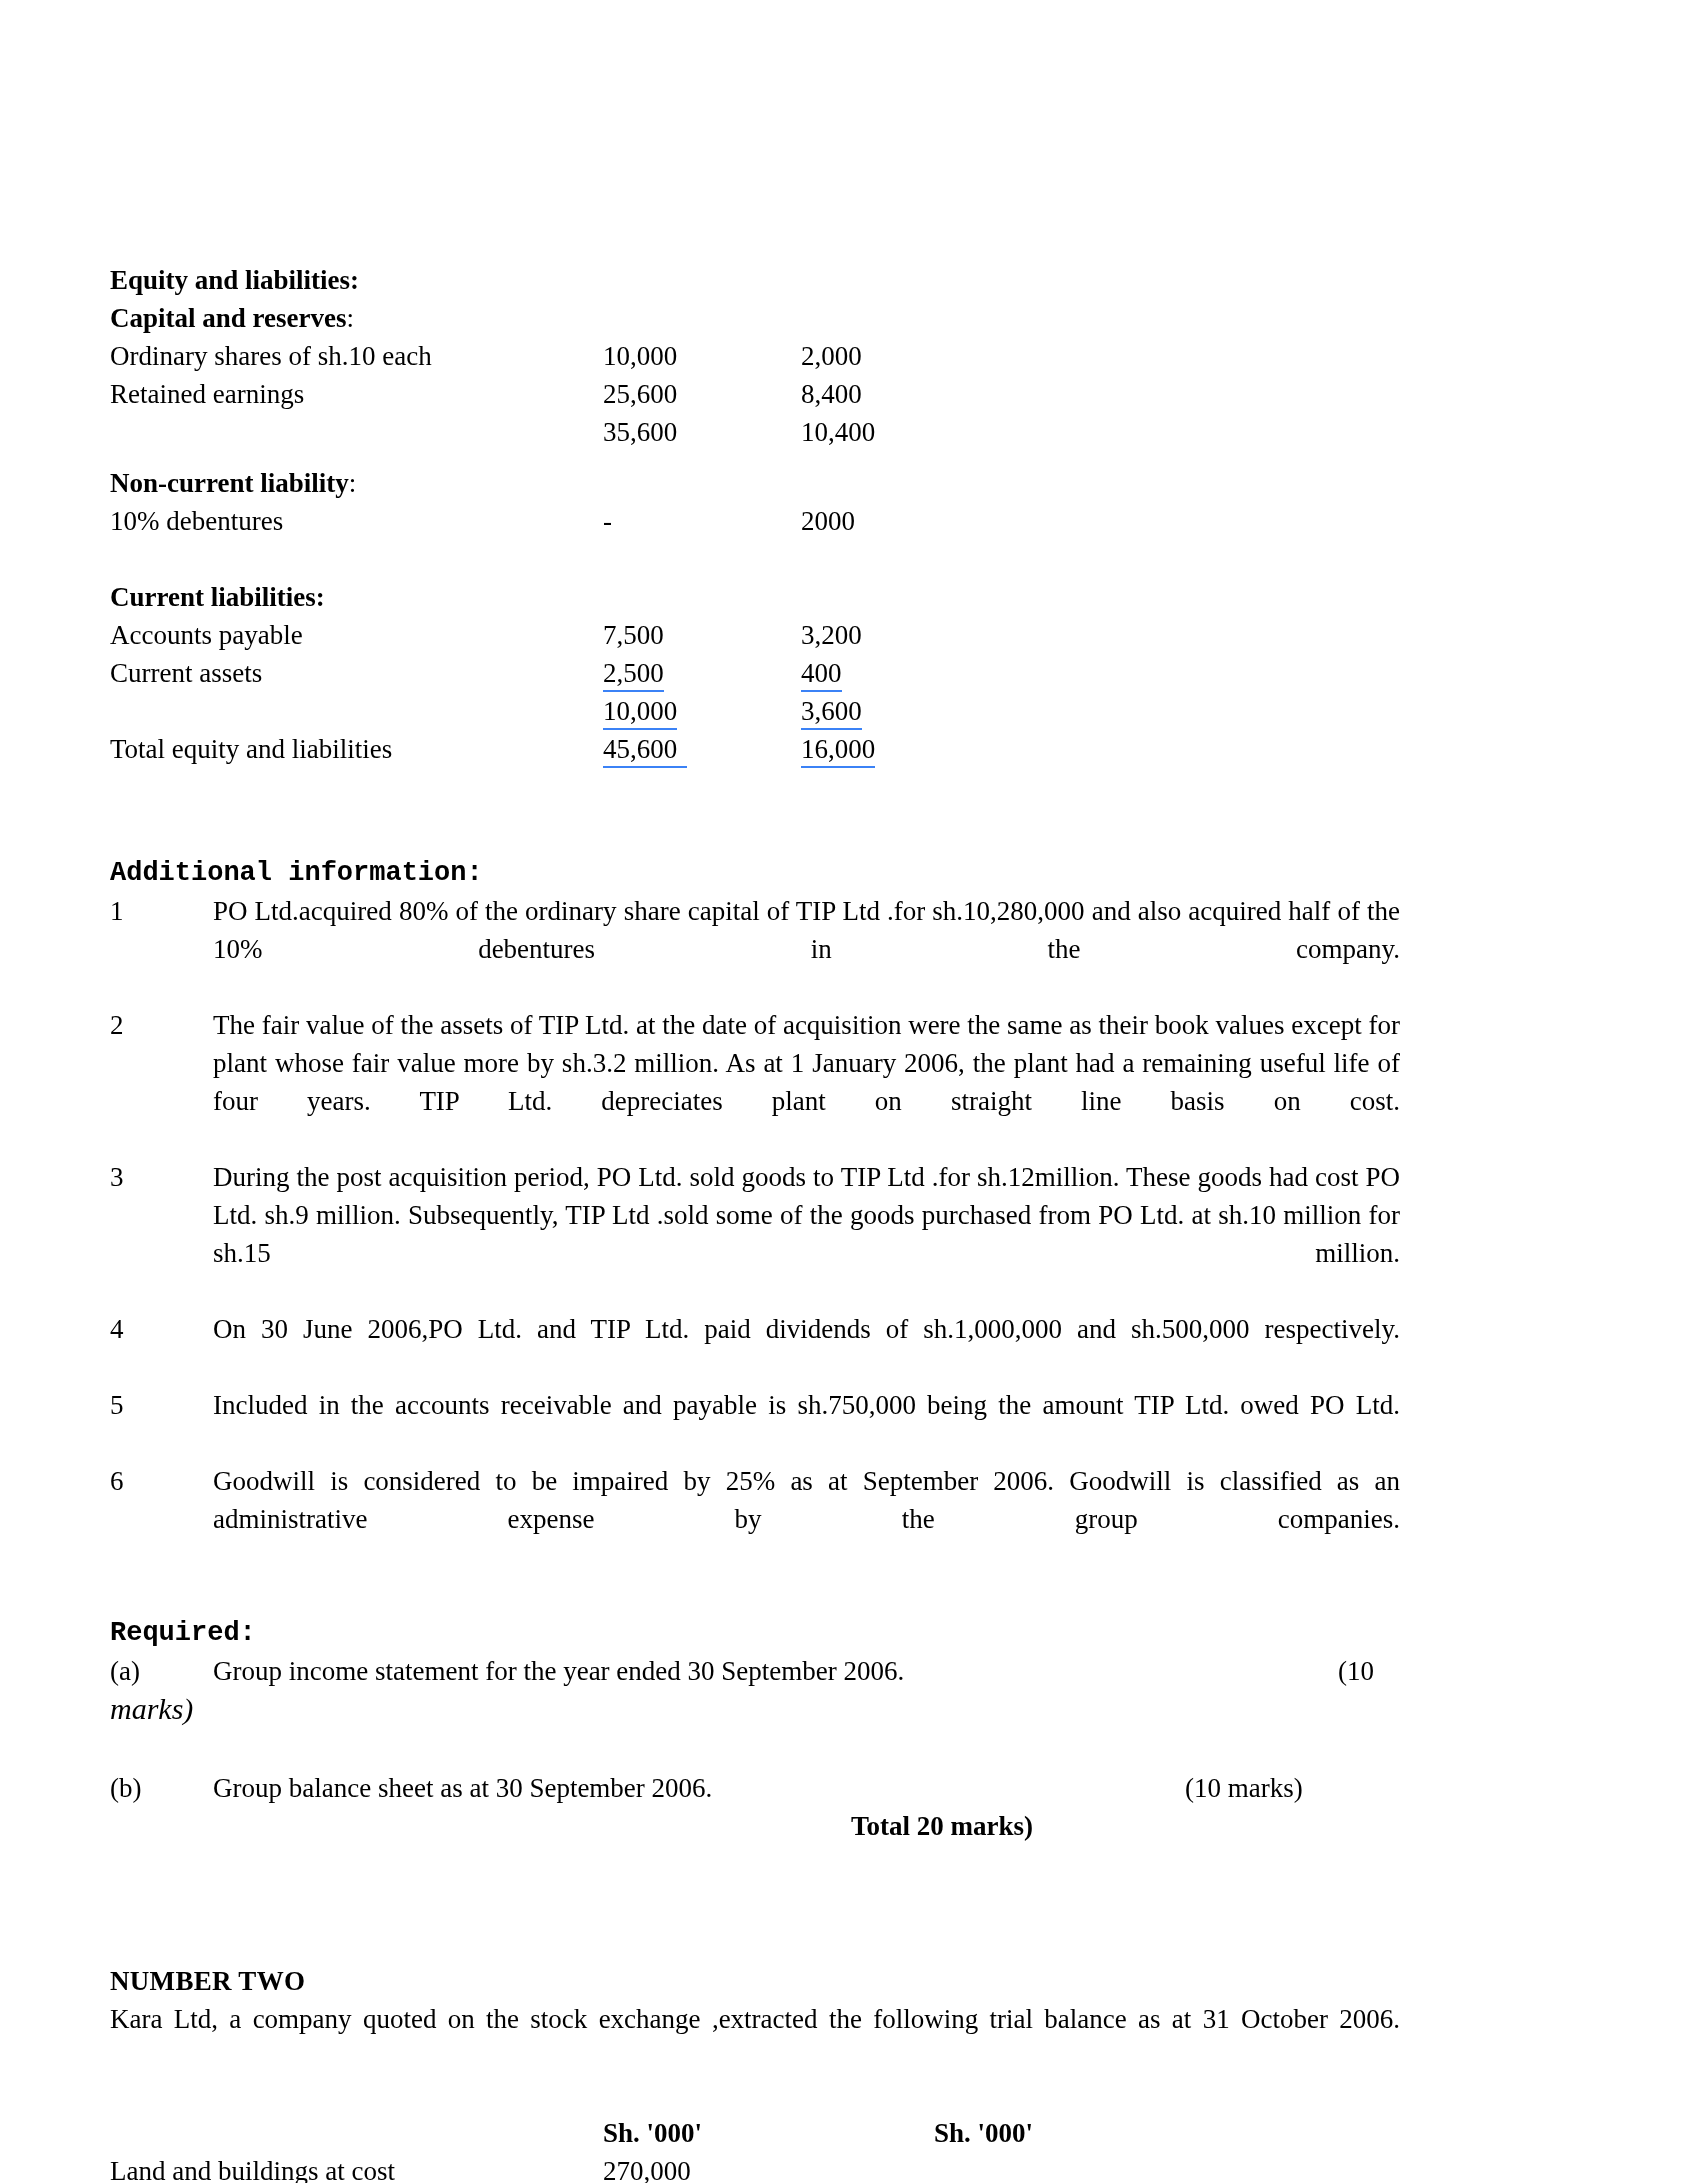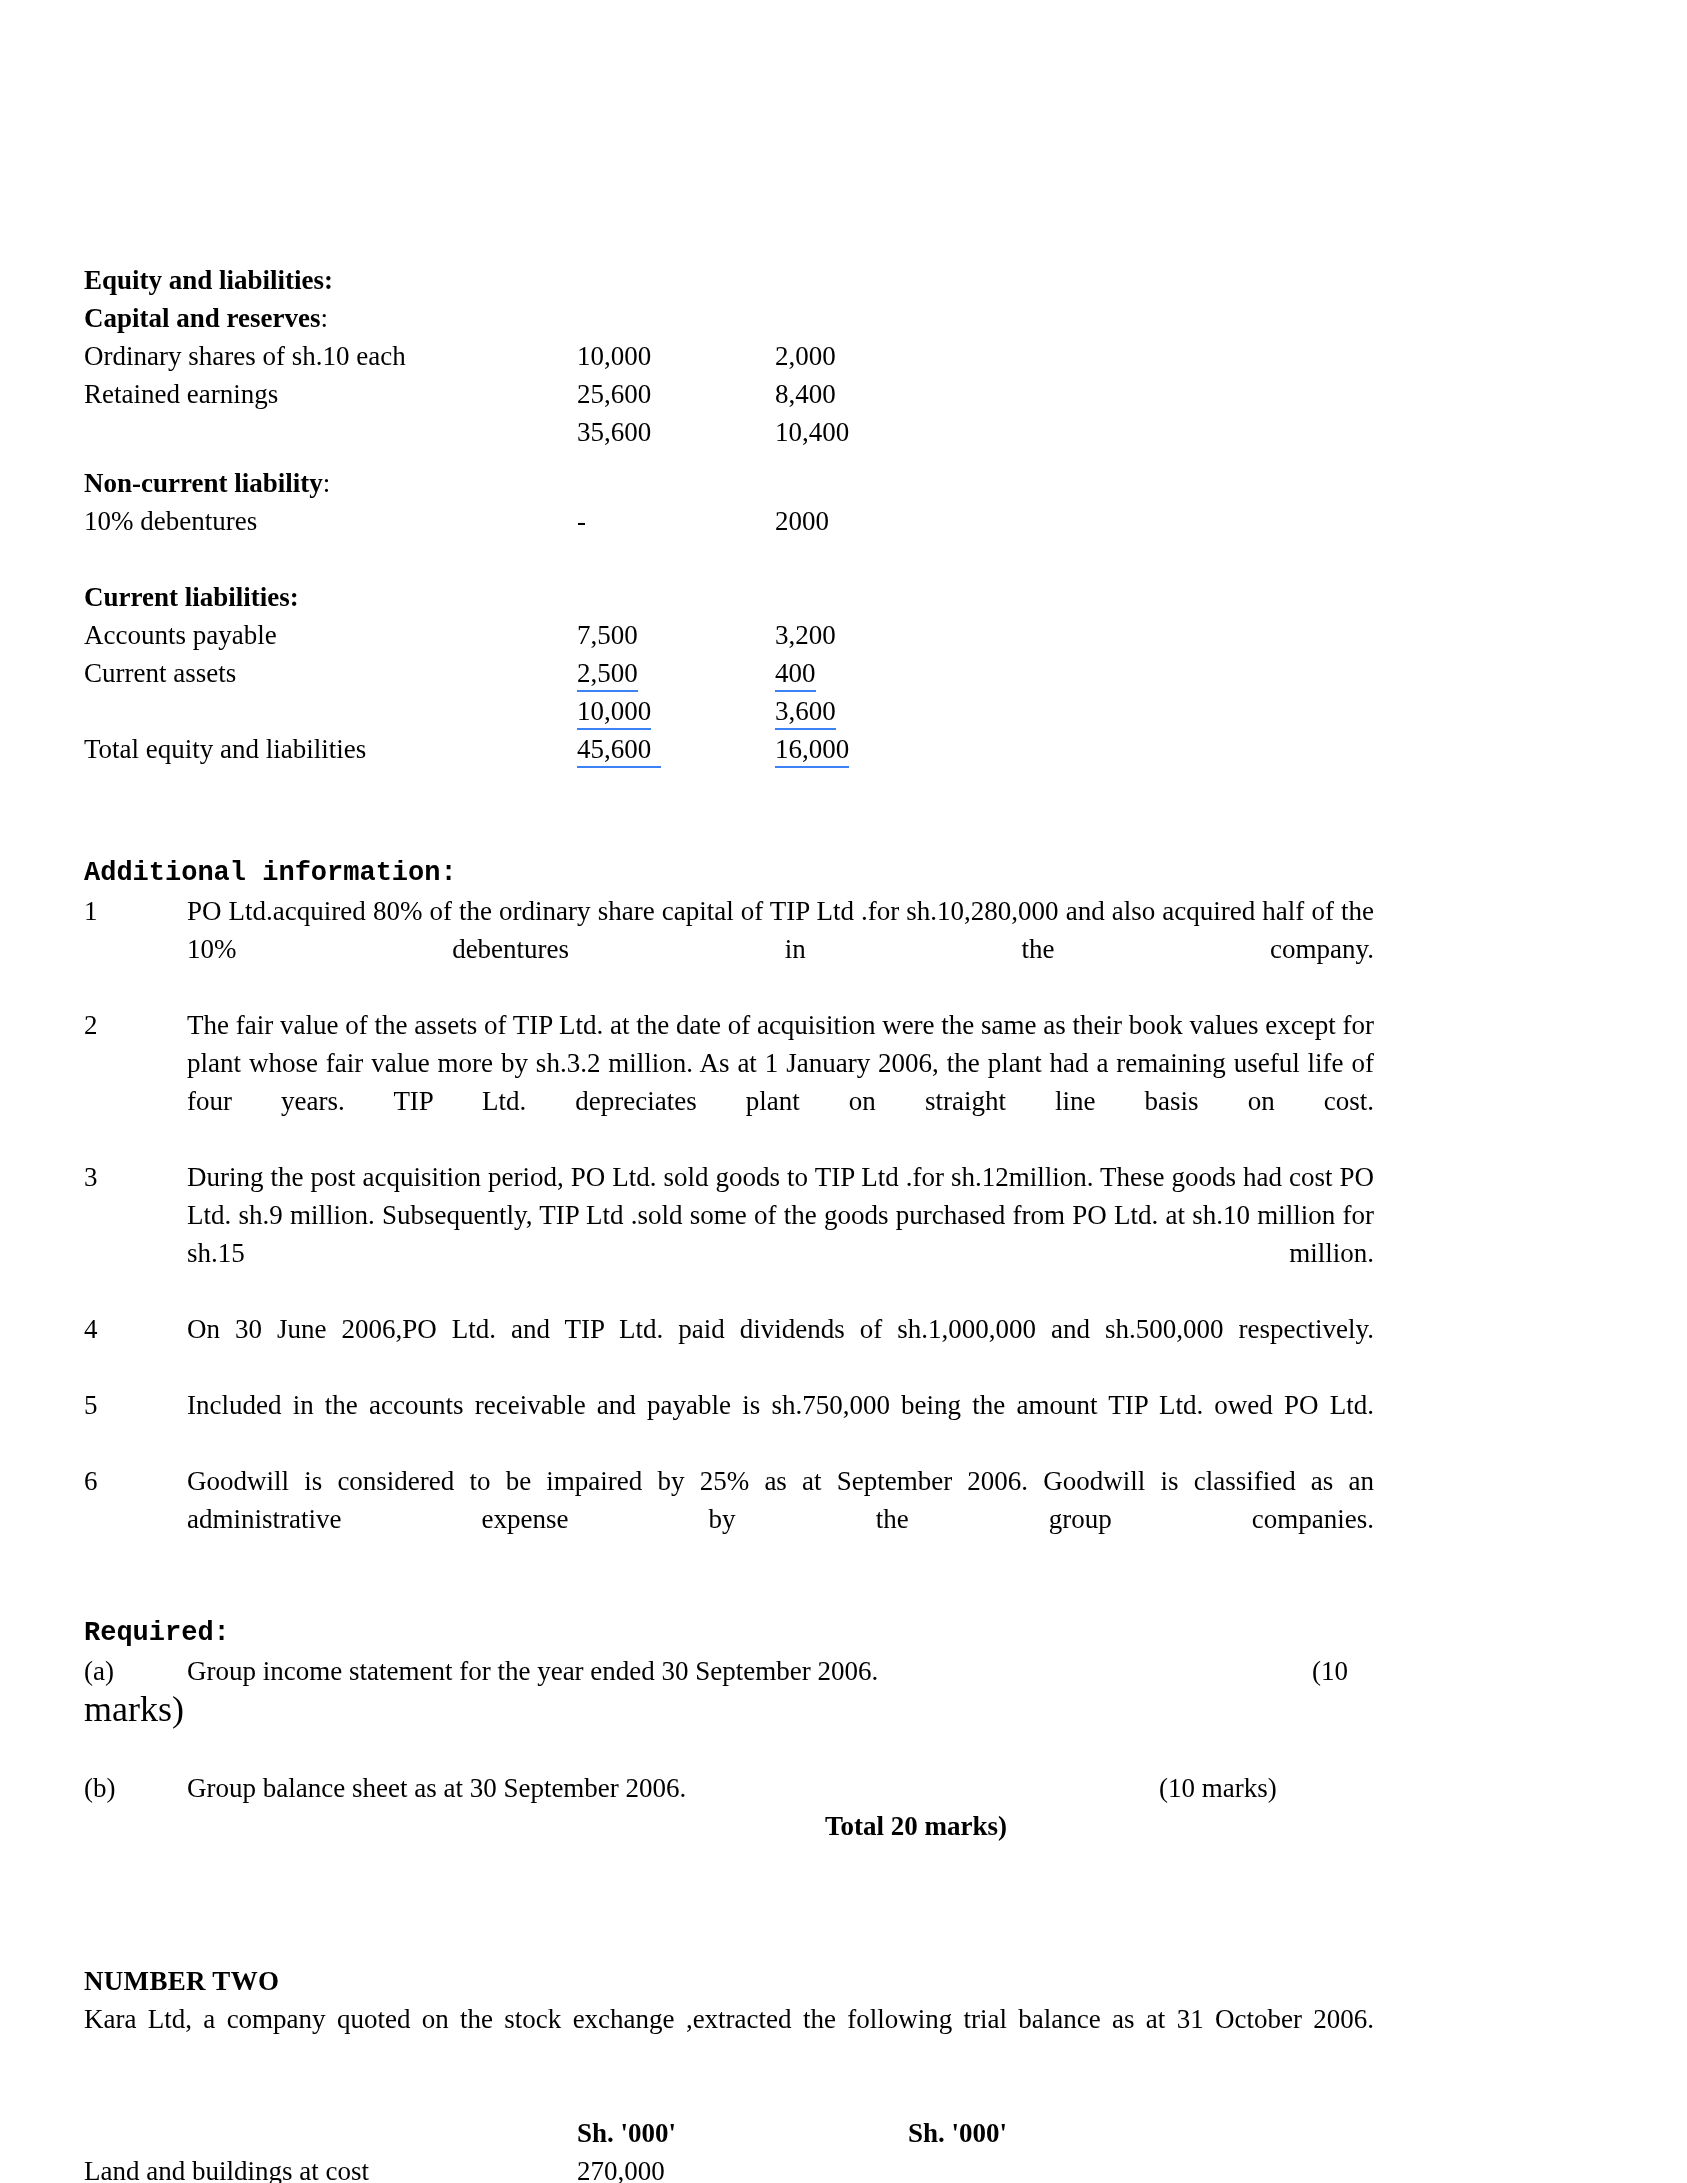--- a/index.html
+++ b/index.html
@@ -13,21 +13,21 @@
     font-family: "Liberation Serif", "DejaVu Serif", serif;
     color: #000000;
     -webkit-font-smoothing: antialiased;
   }
 
   .page {
     position: relative;
     width: 1687px;
     height: 2183px;
     box-sizing: border-box;
-    padding: 261px 198px 0 84px;
+    padding: 261px 198px 0 110px;
   }
 
   
   .bs-table {
     border-collapse: collapse;
     width: 959px;
     table-layout: fixed;
   }
   .bs-table td {
     padding: 0;
@@ -98,22 +98,23 @@
     position: absolute;
     left: 1228px;
     top: 0;
   }
   .req-marks-b {
     position: absolute;
     left: 1075px;
     top: 0;
   }
   .marks-wrap {
-    font-size: 36px;
-    line-height: 38px;
+    font-size: 30px;
+    line-height: 38px;
+    font-style: italic;
   }
   .total-marks {
     font-size: 27px;
     line-height: 38px;
     font-weight: bold;
     padding-left: 741px;
   }
   .vspace-58 { height: 38px; }
   .vspace-62 { height: 41px; }
   .vspace-120 { height: 79px; }

